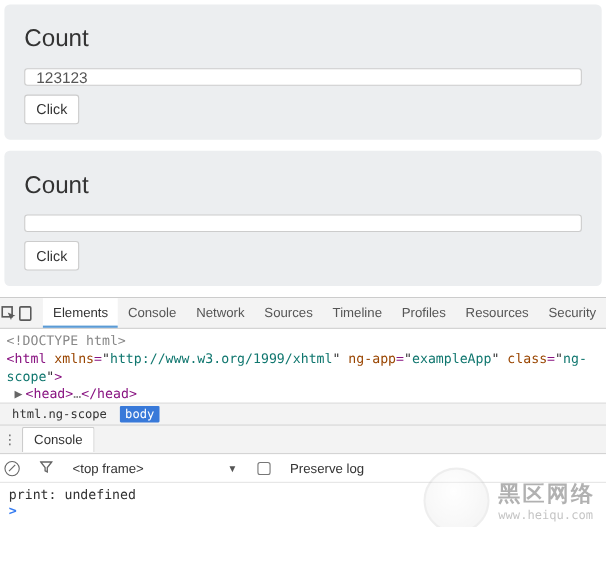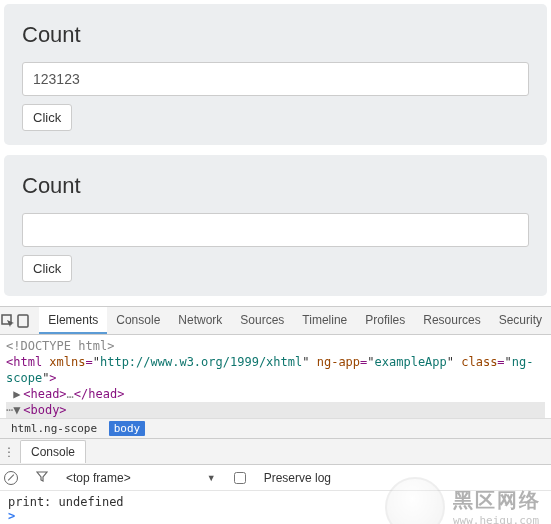--- a/index.html
+++ b/index.html
@@ -1,20 +1,20 @@
 <!DOCTYPE html>
 <html><head>
 <meta charset="utf-8">
 <style>
 * { box-sizing: border-box; margin: 0; padding: 0; }
 body { font-family: Arial, sans-serif; font-size: 13px; background: #fff; width: 551px; overflow: hidden; }
 
 .panel { background: #eceef0; border-radius: 5px; margin: 4px 4px 10px 4px; padding: 18px 18px 14px 18px; }
 .panel h2 { font-size: 22px; font-weight: normal; color: #333; margin-bottom: 14px; }
-.panel input[type=text] { width: 100%; height: 34px; border: 1px solid #ccc; border-radius: 3px; padding: 6px 10px; font-size: 14px; color: #555; margin-bottom: 8px; background: #fff; }
+.panel input[type=text] { width: 100%; height: 16px; border: 1px solid #ccc; border-radius: 3px; padding: 6px 10px; font-size: 14px; color: #555; margin-bottom: 8px; background: #fff; }
 .panel button { background: #fff; border: 1px solid #ccc; border-radius: 3px; padding: 5px 10px; font-size: 13px; color: #333; cursor: pointer; }
 
 .devtools { border-top: 1px solid #ccc; font-family: "Segoe UI", "Lucida Grande", sans-serif; font-size: 12px; }
 .dt-toolbar { display: flex; align-items: center; height: 28px; border-bottom: 1px solid #ccc; background: #f3f3f3; }
 .dt-toolbar .icon-btn { width: 26px; height: 26px; display: flex; align-items: center; justify-content: center; color: #5a5a5a; }
 .dt-tabs { display: flex; align-items: stretch; height: 100%; }
 .dt-tab { padding: 0 9px; display: flex; align-items: center; color: #555; border-bottom: 2px solid transparent; cursor: pointer; }
 .dt-tab.active { border-bottom: 2px solid #5b9bd5; color: #333; background:#fff; }
 .dt-sep { width:1px; background:#ccc; margin: 4px 4px; }
 
@@ -91,21 +91,20 @@
       <div class="dt-tab">Security</div>
     </div>
   </div>
 
   <div class="dt-source">
     <div><span class="gray">&lt;!DOCTYPE html&gt;</span></div>
     <div>
       <span class="tag">&lt;html </span><span class="attr-n">xmlns</span><span class="tag">=</span>"<span class="attr-v">http://www.w3.org/1999/xhtml</span>" <span class="attr-n">ng-app</span><span class="tag">=</span>"<span class="attr-v">exampleApp</span>" <span class="attr-n">class</span><span class="tag">=</span>"<span class="attr-v">ng-scope</span>"<span class="tag">&gt;</span>
     </div>
     <div>&nbsp;<span class="toggle">▶</span><span class="tag">&lt;head&gt;</span><span class="gray">…</span><span class="tag">&lt;/head&gt;</span></div>
-    <div class="hl-row"><span class="gray">⋯</span><span class="toggle">▼</span><span class="tag">&lt;body&gt;</span></div>
   </div>
 
   <div class="breadcrumb">
     <span class="crumb">html.ng-scope</span>
     <span class="crumb sel">body</span>
   </div>
 
   <div class="drawer-head">
     <div class="dots">⋮</div>
     <div class="drawer-tab">Console</div>

